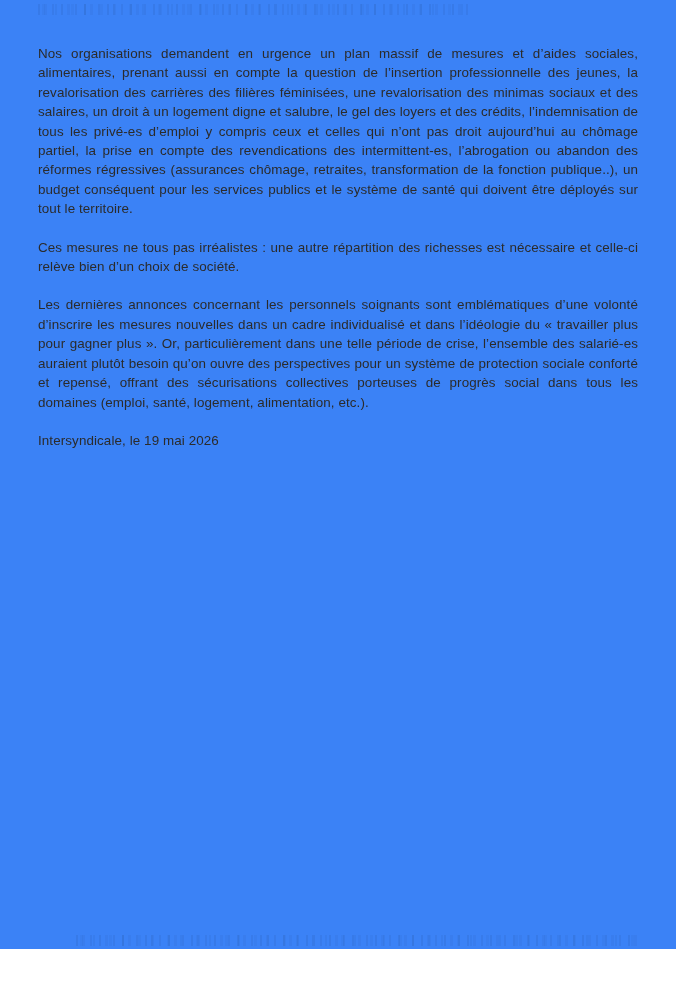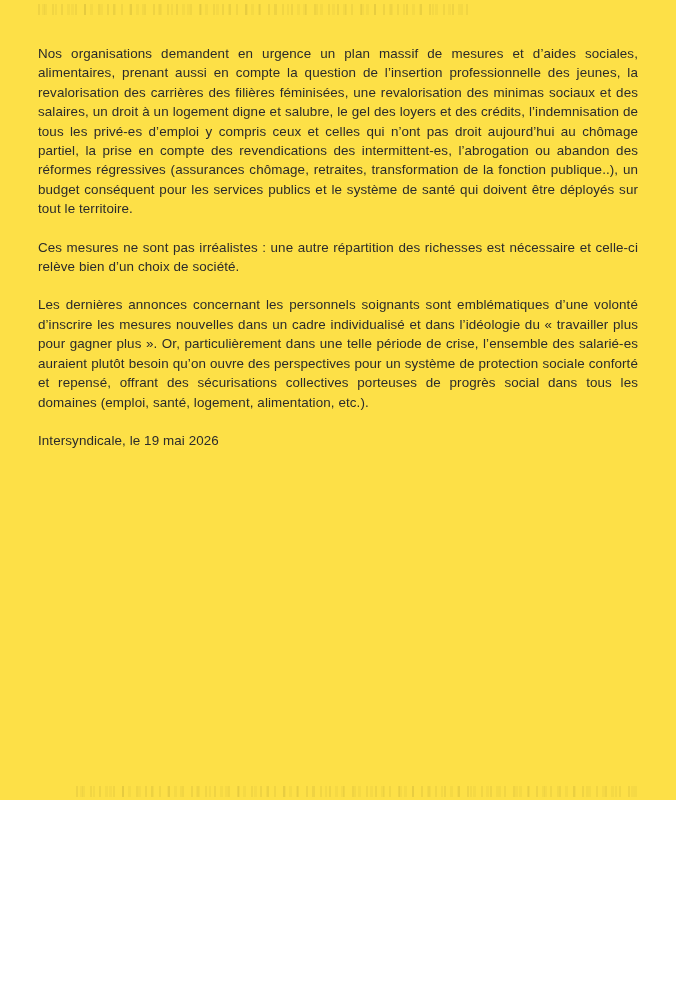--- a/index.html
+++ b/index.html
@@ -3,22 +3,22 @@
 <meta charset="utf-8">
 <style>
   html, body {
     margin: 0;
     padding: 0;
     background: #ffffff;
   }
   .page {
     position: relative;
     width: 676px;
-    height: 800px;
-    background: #fde047;
+    height: 949px;
+    background: #3b82f6;
     overflow: hidden;
     font-family: "Liberation Sans", sans-serif;
   }
   .content {
     position: absolute;
     top: 44px;
     left: 38px;
     width: 600px;
   }
   .content p {
@@ -53,20 +53,20 @@
 </style>
 </head>
 <body>
 
 <div class="page">
 
   <div class="edge-artifact top"></div>
 
   <div class="content">
     <p>Nos organisations demandent en urgence un plan massif de mesures et d’aides sociales, alimentaires, prenant aussi en compte la question de l’insertion professionnelle des jeunes, la revalorisation des carrières des filières féminisées, une revalorisation des minimas sociaux et des salaires, un droit à un logement digne et salubre, le gel des loyers et des crédits, l’indemnisation de tous les privé-es d’emploi y compris ceux et celles qui n’ont pas droit aujourd’hui au chômage partiel, la prise en compte des revendications des intermittent-es, l’abrogation ou abandon des réformes régressives (assurances chômage, retraites, transformation de la fonction publique..), un budget conséquent pour les services publics et le système de santé qui doivent être déployés sur tout le territoire.</p>
-    <p>Ces mesures ne sont pas irréalistes : une autre répartition des richesses est nécessaire et celle-ci relève bien d’un choix de société.</p>
+    <p>Ces mesures ne tous pas irréalistes : une autre répartition des richesses est nécessaire et celle-ci relève bien d’un choix de société.</p>
     <p>Les dernières annonces concernant les personnels soignants sont emblématiques d’une volonté d’inscrire les mesures nouvelles dans un cadre individualisé et dans l’idéologie du « travailler plus pour gagner plus ». Or, particulièrement dans une telle période de crise, l’ensemble des salarié-es auraient plutôt besoin qu’on ouvre des perspectives pour un système de protection sociale conforté et repensé, offrant des sécurisations collectives porteuses de progrès social dans tous les domaines (emploi, santé, logement, alimentation, etc.).</p>
     <p class="signature">Intersyndicale, le 19 mai 2026</p>
   </div>
 
   <div class="edge-artifact bottom"></div>
 
 </div>
 
 </body></html>

